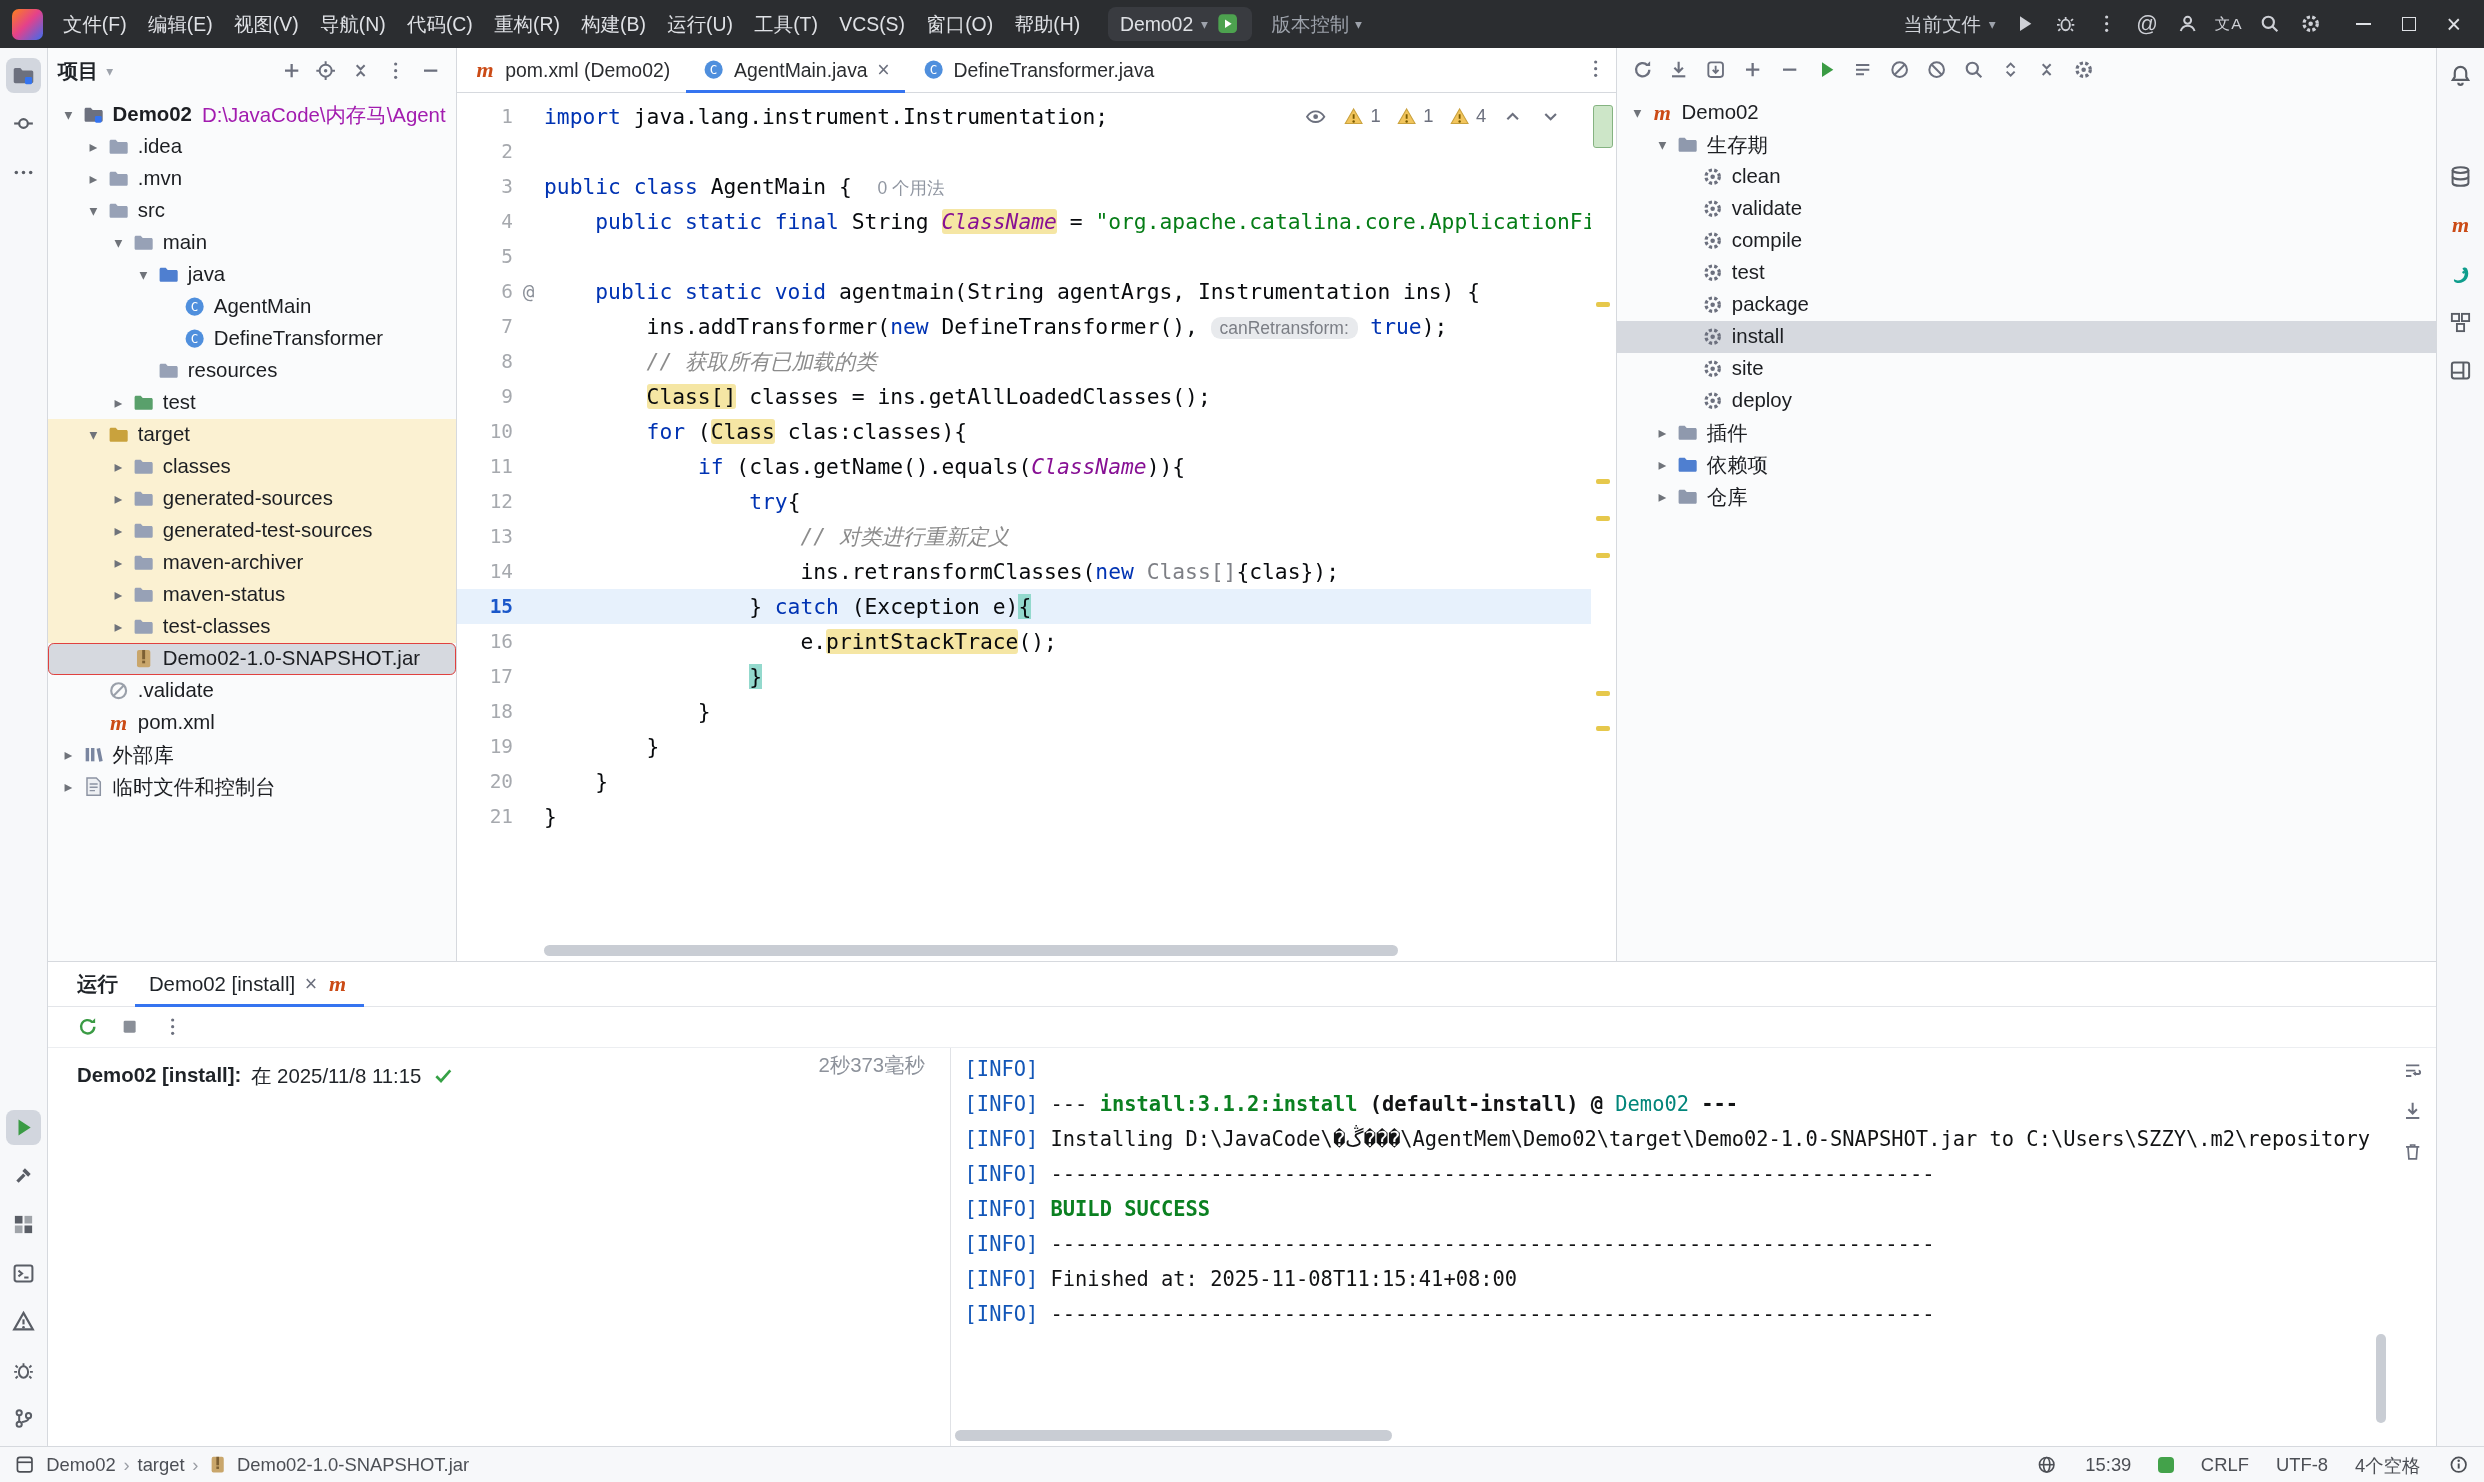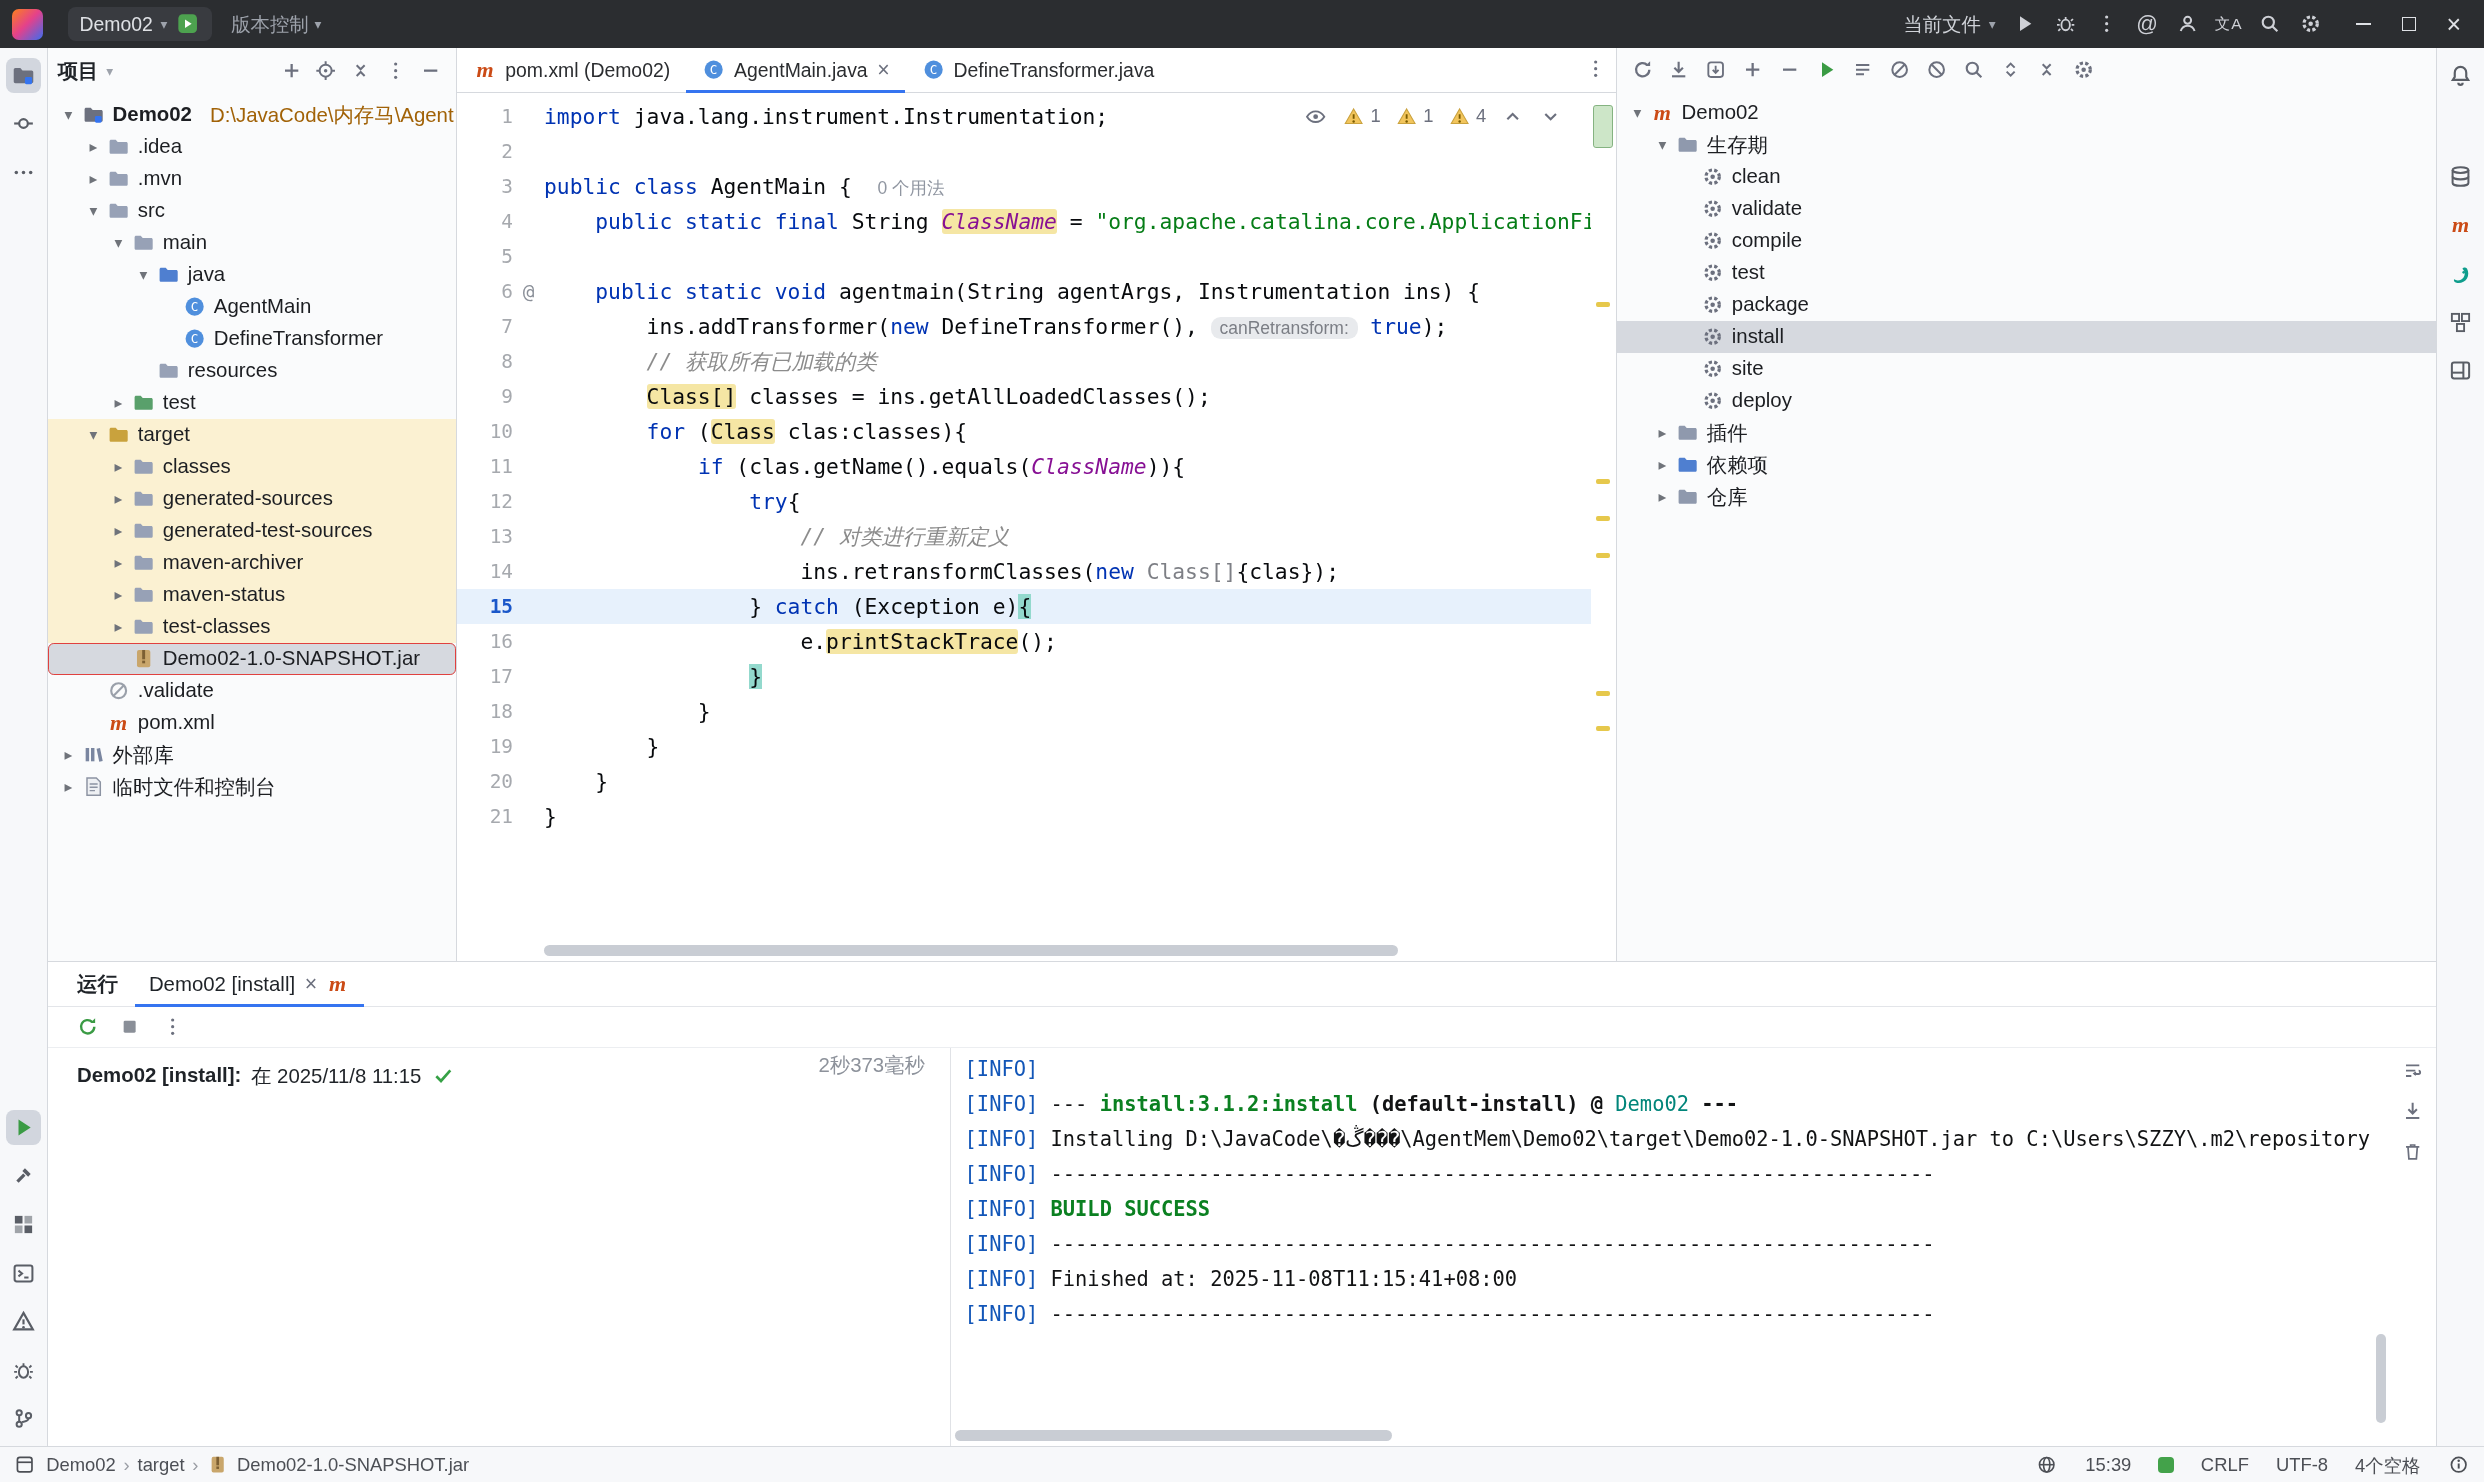--- a/index.html
+++ b/index.html
@@ -47,21 +47,21 @@
 
 .trow{height:32px;display:flex;align-items:center;white-space:nowrap;overflow:hidden}
 .trow.hly{background:#fbf1d2}
 .trow.sel{background:#d6d9df}
 .trow.outl{outline:1.9px solid #e0413f;outline-offset:-1.9px;border-radius:5.8px}
 .chev{width:25px;flex:none;text-align:center;color:#6f737a;font-size:15.5px}
 .ic{display:inline-flex;align-items:center;justify-content:center;width:25px;height:25px;flex:none}
 .ic svg{width:21.3px;height:21.3px}
 .tlabel{margin-left:6.8px;color:#1c1e22}
 .tlabel.b{font-weight:700}
-.tsub{margin-left:18px;color:#a16207;overflow:hidden;text-overflow:clip}
+.tsub{margin-left:10px;color:#a21caf;overflow:hidden;text-overflow:clip}
 .mglyph{color:#cb4b16;font-weight:700;font-style:italic;font-family:"Liberation Serif",serif;font-size:22px;line-height:1}
 .txticon{font-size:15.5px;letter-spacing:1px}
 
 
 #editor-panel{flex:1;background:#fff;display:flex;flex-direction:column;min-width:0;position:relative}
 #tabs{height:45px;display:flex;align-items:center;border-bottom:1px solid #d6d9de;background:#fff;position:relative;flex:none}
 .tab{height:45px;display:flex;align-items:center;gap:7.8px;padding:0 15.5px;color:#2b2d30;font-size:19.4px;position:relative;white-space:nowrap}
 .tab.active{box-shadow:inset 0 -2.9px 0 #3574f0}
 .tab-close{color:#6c707e;font-size:21.3px;margin-left:1.9px}
 #tab-more{position:absolute;right:7.8px;top:7.8px;color:#6c707e}
@@ -127,20 +127,34 @@
 footer .ic{width:23px;height:23px}
 footer .ic svg{width:19.4px;height:19.4px}
 </style>
 </head>
 <body>
 
 <div id="app">
 
   <header>
     <div class="logo"></div>
+    <nav id="menus">
+        <span class="menu-item">文件(F)</span>
+        <span class="menu-item">编辑(E)</span>
+        <span class="menu-item">视图(V)</span>
+        <span class="menu-item">导航(N)</span>
+        <span class="menu-item">代码(C)</span>
+        <span class="menu-item">重构(R)</span>
+        <span class="menu-item">构建(B)</span>
+        <span class="menu-item">运行(U)</span>
+        <span class="menu-item">工具(T)</span>
+        <span class="menu-item">VCS(S)</span>
+        <span class="menu-item">窗口(O)</span>
+        <span class="menu-item">帮助(H)</span>
+      </nav>
     <div class="run-chip">
 
       <span>Demo02</span>
       <span class="dd">▾</span>
     <span class="ic">
           <svg viewBox="0 0 16 16">
             <rect x="1" y="1" width="14" height="14" rx="3.2" fill="#4da24f"></rect>
             <path d="M6 4.8l5 3.2-5 3.2z" fill="#fff"></path>
           </svg>
         </span>

